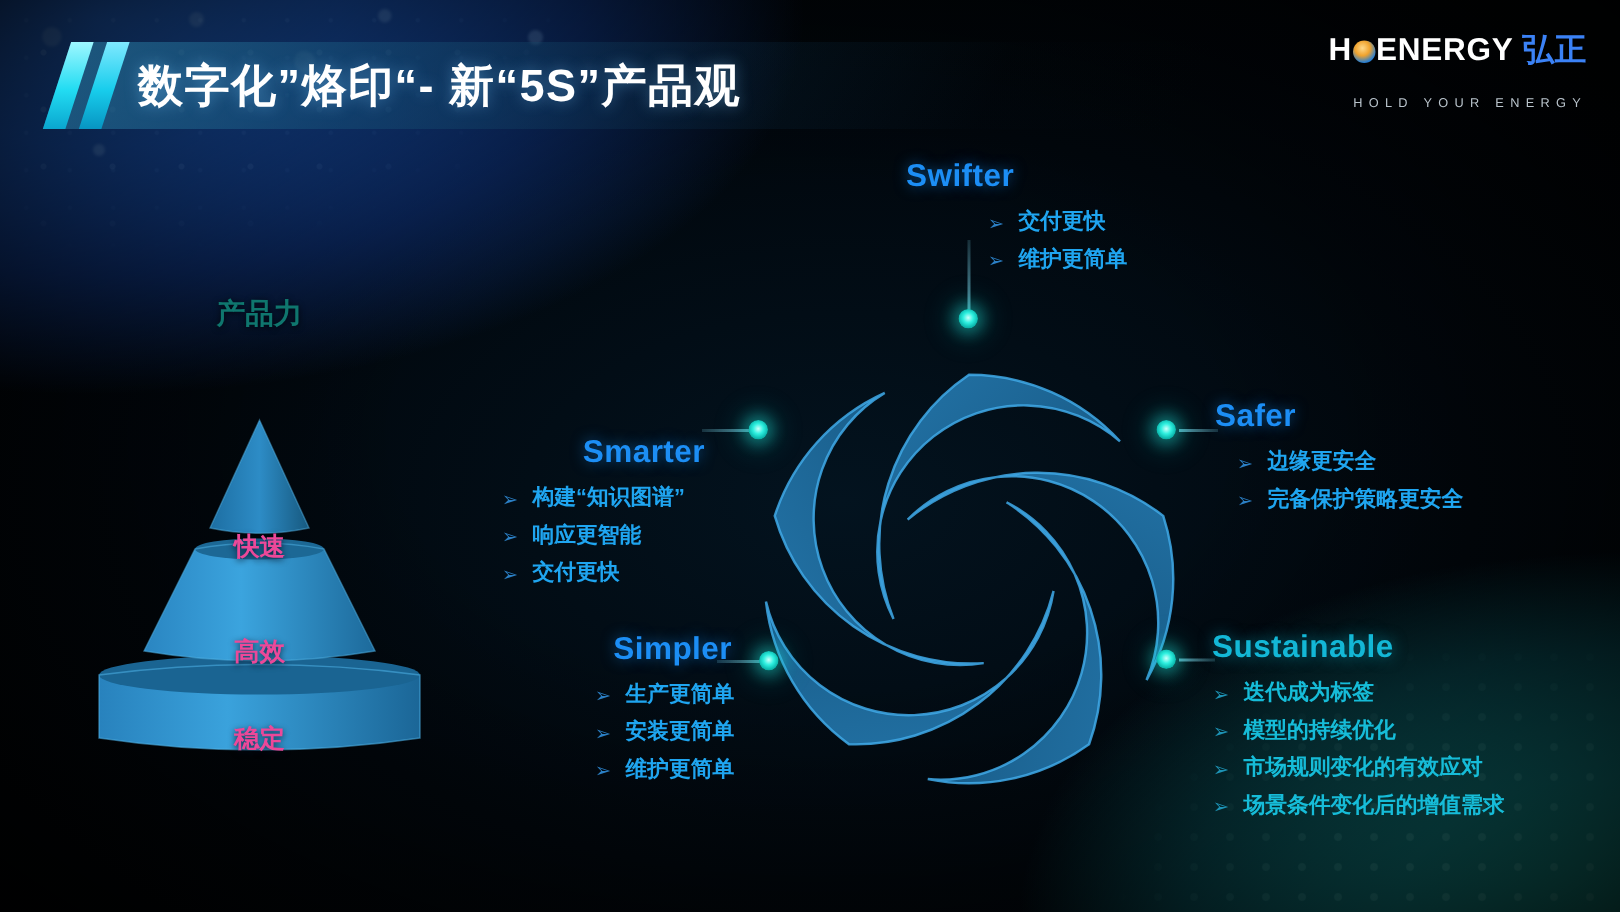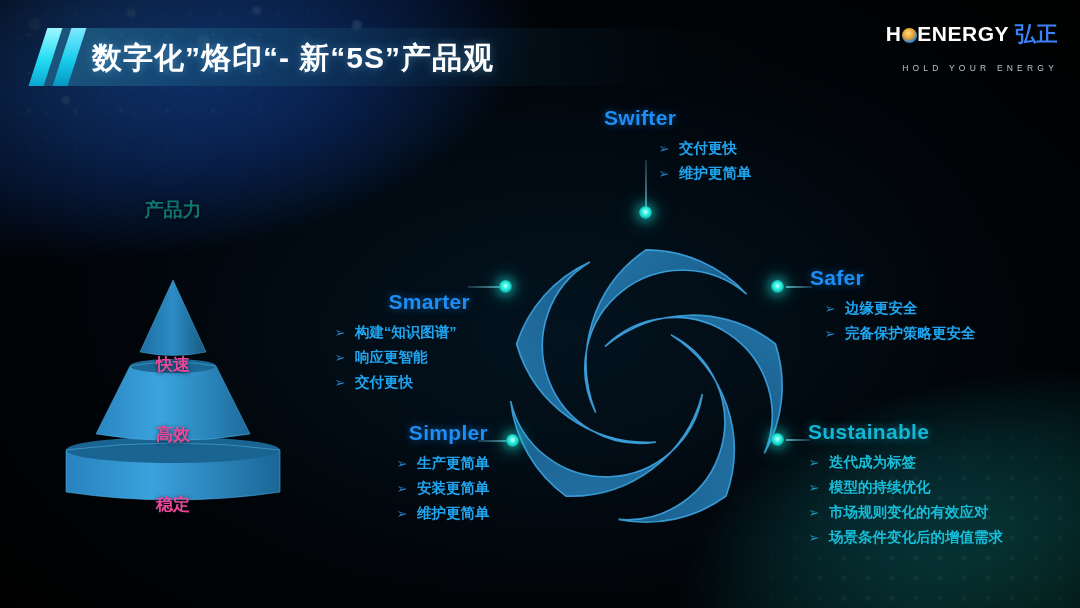--- a/index.html
+++ b/index.html
@@ -179,21 +179,21 @@
 
       <path d="M36 164 L70 96 Q113 88 156 96 L190 164 Q113 177 36 164 Z" fill="url(#pg2)"></path>
       <ellipse cx="113" cy="96" rx="43" ry="7" fill="#1c6895"></ellipse>
       <path d="M36 164 L70 96 Q113 88 156 96 L190 164 Q113 177 36 164 Z" fill="none" stroke="#4fb3e8" stroke-width="1" opacity=".5"></path>
 
       <path d="M80 82 L113 10 L146 82 Q113 89 80 82 Z" fill="url(#pgTop)"></path>
       <path d="M80 82 L113 10 L146 82 Q113 89 80 82 Z" fill="none" stroke="#56b9ec" stroke-width="1" opacity=".45"></path>
     </svg>
     <div class="pyr-label" style="top:50px;">快速</div>
     <div class="pyr-label" style="top:120px;">高效</div>
-    <div class="pyr-label" style="top:190px;text-align:center;">稳定</div>
+    <div class="pyr-label" style="top:178px;text-align:center;">稳定</div>
   </div>
 
   <div class="ring">
     <svg width="296" height="296" viewBox="0 0 200 200">
       <defs>
         <linearGradient id="petal" x1="0" y1="0" x2="1" y2="1">
           <stop offset="0" stop-color="#2374a8"></stop>
             <stop offset="1" stop-color="#134f77"></stop>
         </linearGradient>
       </defs>

